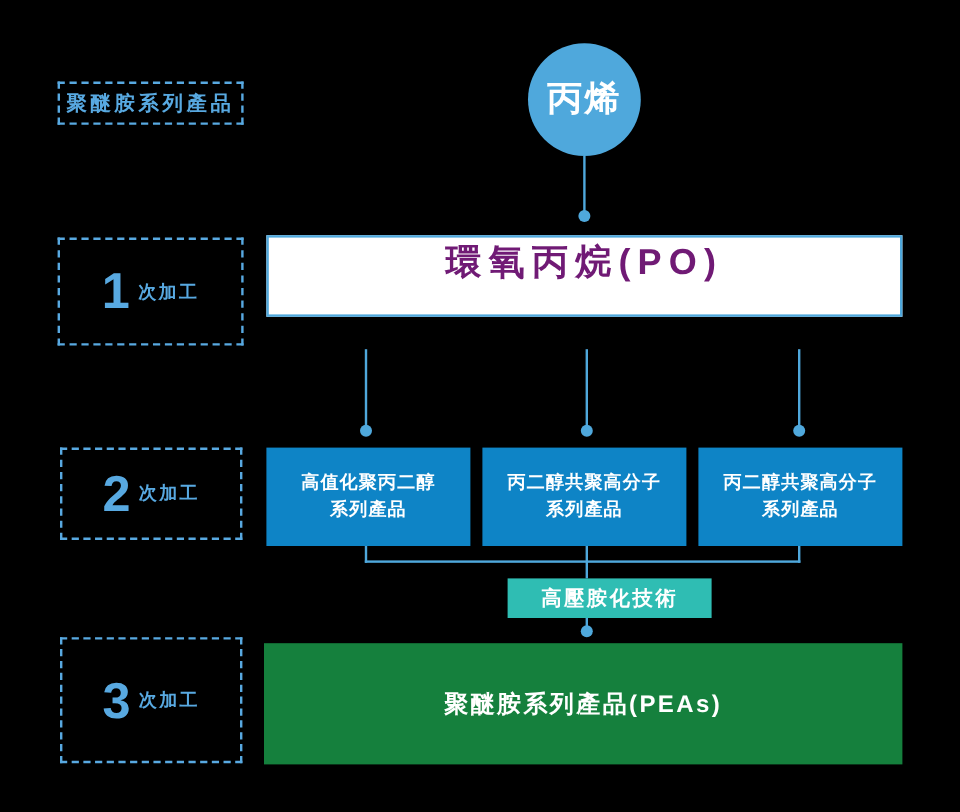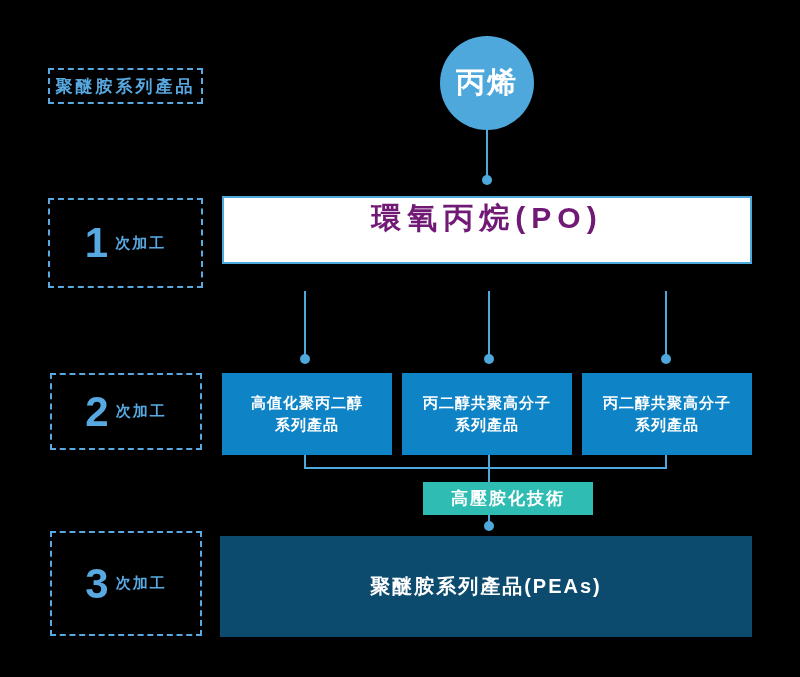--- a/index.html
+++ b/index.html
@@ -65,21 +65,21 @@
   .tech-badge{
     left:402px;top:482px;width:170px;height:33px;
     background:#2fbdb3;color:#ffffff;
     display:flex;align-items:center;justify-content:center;
     font-size:17px;font-weight:bold;letter-spacing:2px;margin-left:21px;
   }
 
   
   .peas-box{
     left:220px;top:536px;width:532px;height:101px;
-    background:#0c4a6e;color:#ffffff;
+    background:#15803d;color:#ffffff;
     display:flex;align-items:center;justify-content:center;
     font-size:20px;font-weight:bold;letter-spacing:2px;
   }
 </style>
 </head>
 <body>
 
 <div class="abs dashed-box source-label">
   <span>聚醚胺系列產品</span>
 </div>

